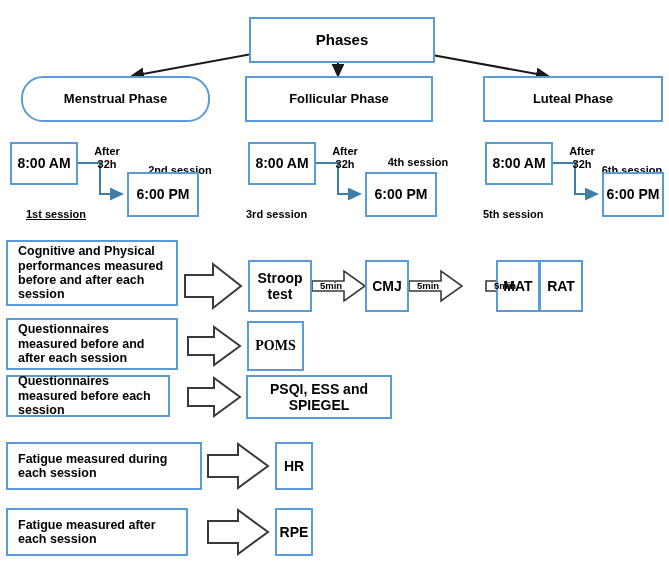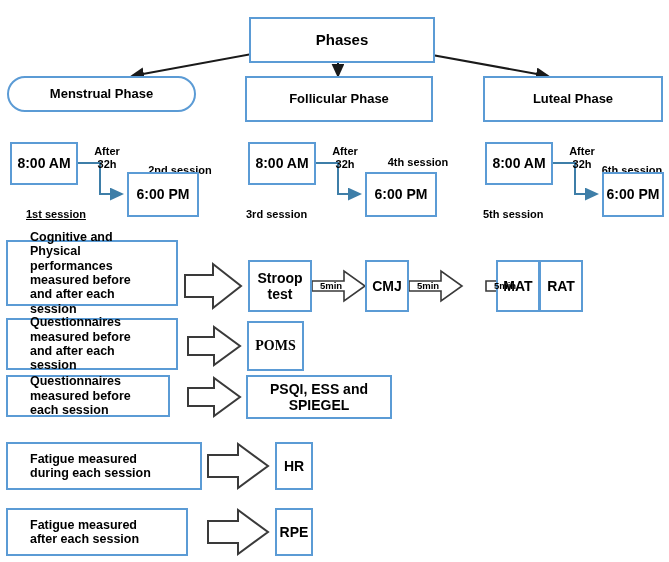--- a/index.html
+++ b/index.html
@@ -27,21 +27,21 @@
     align-items: center;
     justify-content: center;
     text-align: center;
     color: #000000;
     font-weight: bold;
     line-height: 1.15;
   }
   .box.left {
     justify-content: flex-end;
     text-align: left;
-    padding: 3px 22px;
+    padding: 3px 10px;
   }
   .label {
     position: absolute;
     color: #000000;
     font-weight: bold;
     font-size: 11px;
     line-height: 1.15;
     white-space: pre-line;
     text-align: center;
     margin-top: 12px;
@@ -95,21 +95,21 @@
 
     <path d="M312,281 L344,281 L344,271 L365,286 L344,301 L344,291 L312,291 z" fill="#ffffff" stroke="#3A3A3A" stroke-width="1.6" stroke-linejoin="miter"></path>
     <path d="M409,281 L441,281 L441,271 L462,286 L441,301 L441,291 L409,291 z" fill="#ffffff" stroke="#3A3A3A" stroke-width="1.6" stroke-linejoin="miter"></path>
     <path d="M486,281 L518,281 L518,271 L539,286 L518,301 L518,291 L486,291 z" fill="#ffffff" stroke="#3A3A3A" stroke-width="1.6" stroke-linejoin="miter"></path>
   </svg>
 
   <div class="box phase-title" style="left:249px; top:5px; width:186px; height:46px;">
     <span>Phases</span>
   </div>
 
-  <div class="box phase-name" style="left:7px; top:76px; width:189px; height:36px;border-radius:22px;">
+  <div class="box phase-name" style="left:21px; top:76px; width:189px; height:46px;border-radius:22px;">
     <span>Menstrual Phase</span>
   </div>
   <div class="box phase-name" style="left:245px; top:76px; width:188px; height:46px;">
     <span>Follicular Phase</span>
   </div>
   <div class="box phase-name" style="left:483px; top:76px; width:180px; height:46px;">
     <span>Luteal Phase</span>
   </div>
 
   <div class="box time-box" style="left:10px; top:142px; width:68px; height:43px;">

